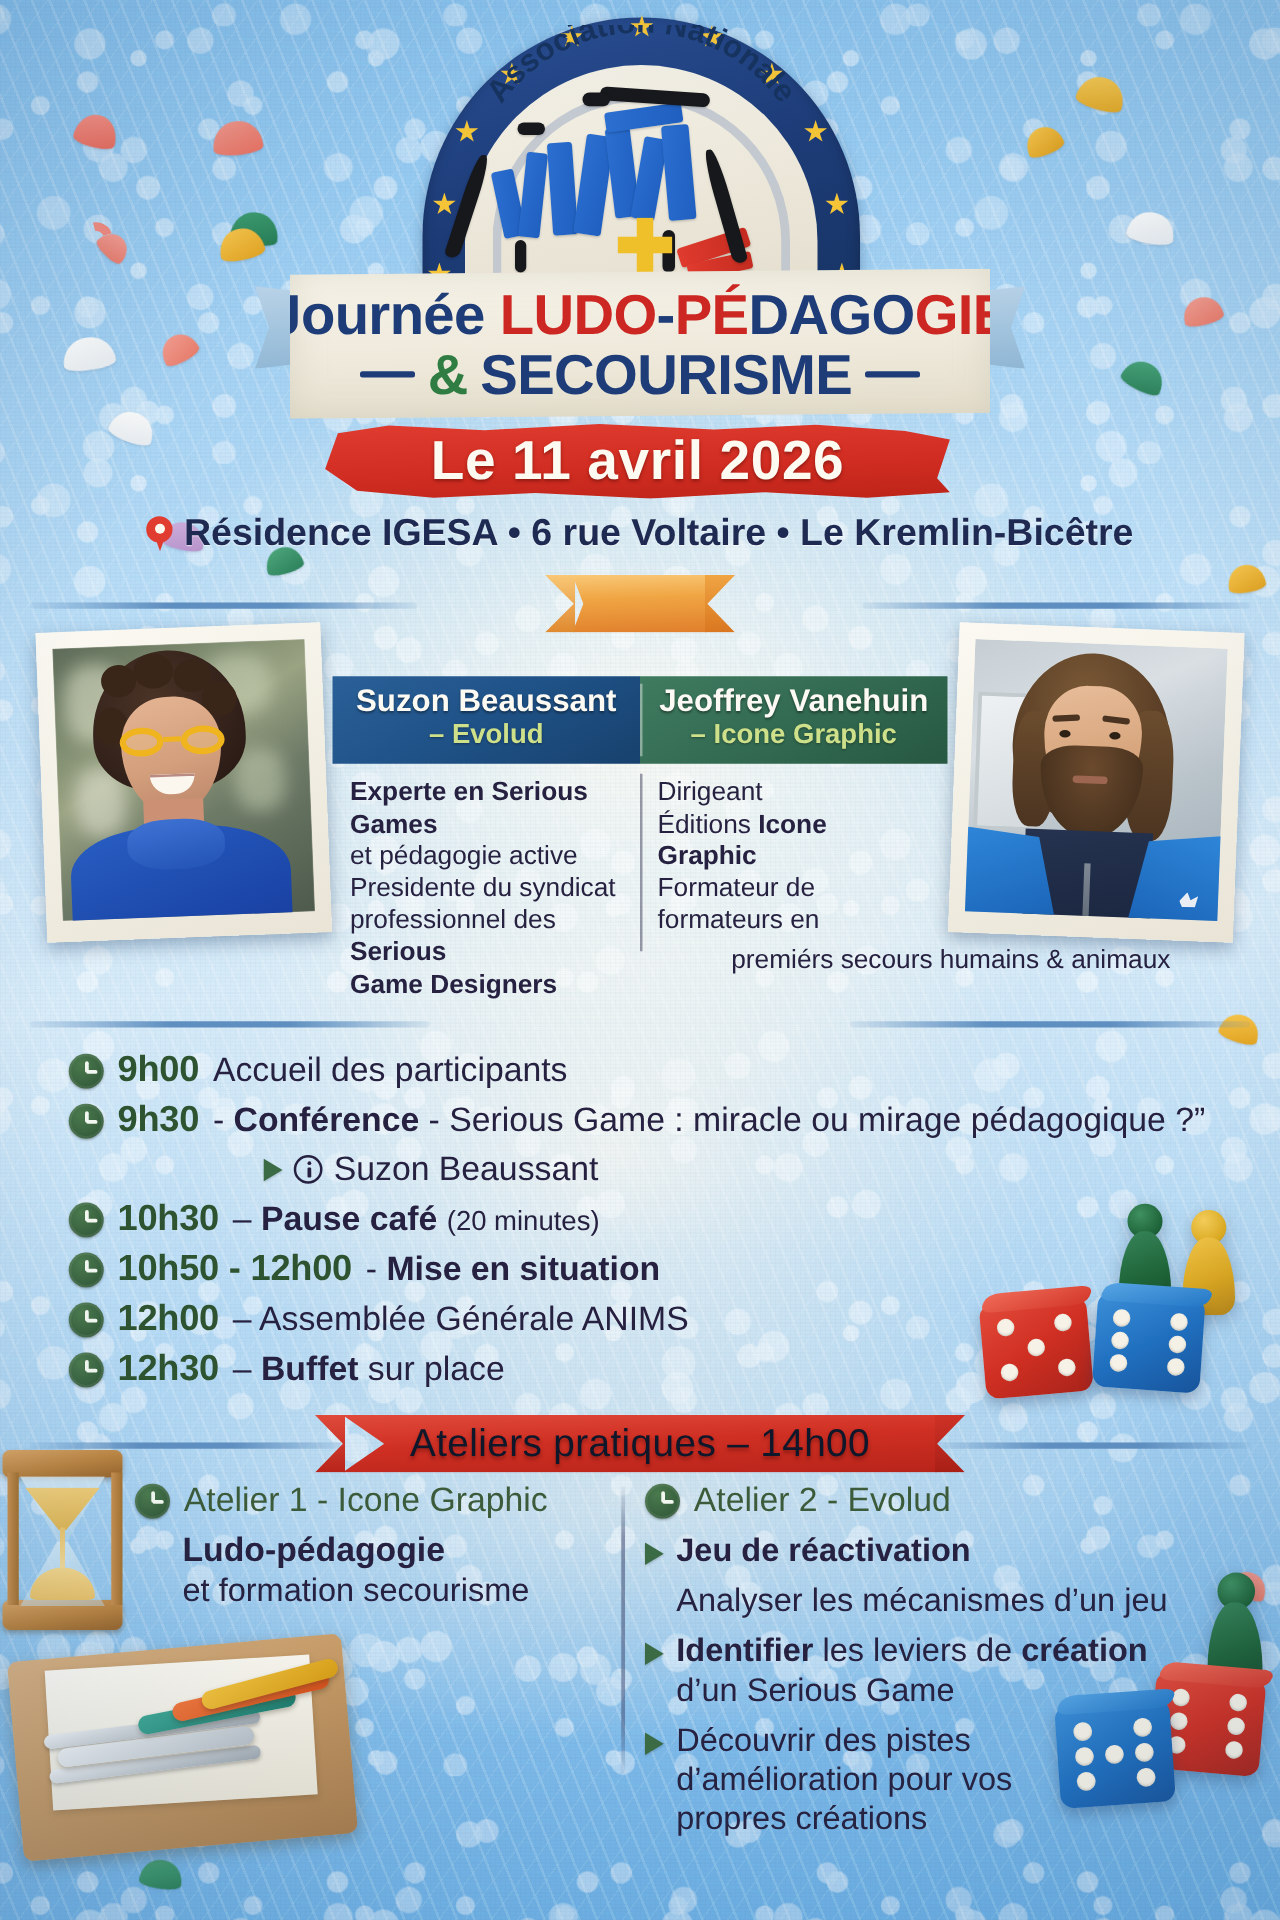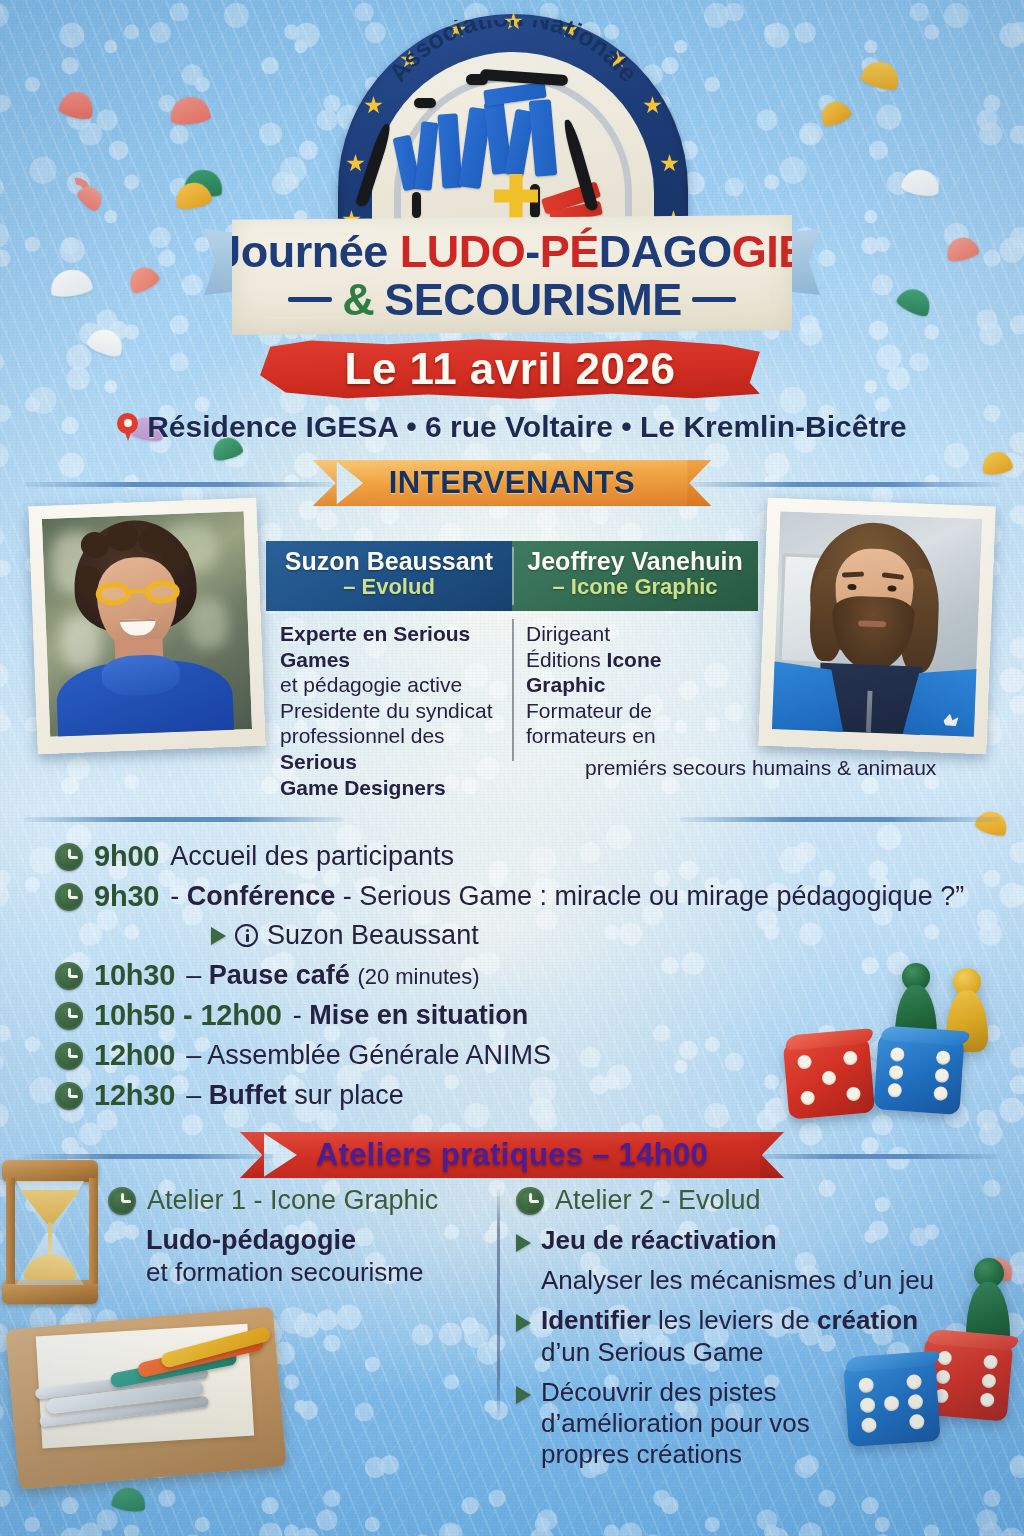--- a/index.html
+++ b/index.html
@@ -232,21 +232,21 @@
     background: linear-gradient(178deg, #cf3226, #a81f16);
     clip-path: polygon(0 0,100% 0,7% 50%,100% 100%,0 100%);
   }
   .sb-red i.lnotch {
     position: absolute; top:0; left:-22px; width: 24px; height: 46px;
     background: linear-gradient(178deg, #e04a3b, #b8241a);
     clip-path: polygon(0 0,100% 0,100% 100%,0 100%,93% 50%);
   }
   .sb-label-white {
     position: relative; z-index: 3;
-    font-size: 31px; font-weight: bold; color: #4c1d95; letter-spacing: .3px; white-space: nowrap;
+    font-size: 31px; font-weight: normal; color: #0f172a; letter-spacing: .3px; white-space: nowrap;
     text-shadow: 0 2px 3px rgba(120,22,16,.7);
   }
 
   
   #speakers { position: absolute; left: 0; top: 515px; width: 1024px; height: 275px; }
 
   .photo-frame {
     position: absolute; width: 228px; height: 248px;
     background: linear-gradient(160deg, #fbf9f2, #e9e4d6);
     padding: 13px 13px 17px;
@@ -554,21 +554,20 @@
         <i></i>
       </span>
     <span class="loc-text">Résidence IGESA • 6 rue Voltaire • Le Kremlin-Bicêtre</span>
   </div>
 
   <div class="section-banner" style="left:0;top:460px;width:1024px;">
     <div class="sb-rule" style="left:24px;width:310px;"></div>
     <div class="sb-rule" style="right:24px;width:310px;"></div>
     <div class="sb-orange">
       <i class="lnotch"></i>
-      <span class="sb-label">INTERVENANTS</span>
     </div>
   </div>
 
   <div id="speakers">
 
     <div class="photo-frame left">
       <div class="photo">
         <div class="p1-bg"></div>
         <div class="p1-blur" style="left:8px;top:14px;width:48px;height:62px;background:rgba(225,230,205,.55);"></div>
         <div class="p1-blur" style="left:120px;top:10px;width:54px;height:48px;background:rgba(210,218,190,.5);"></div>

